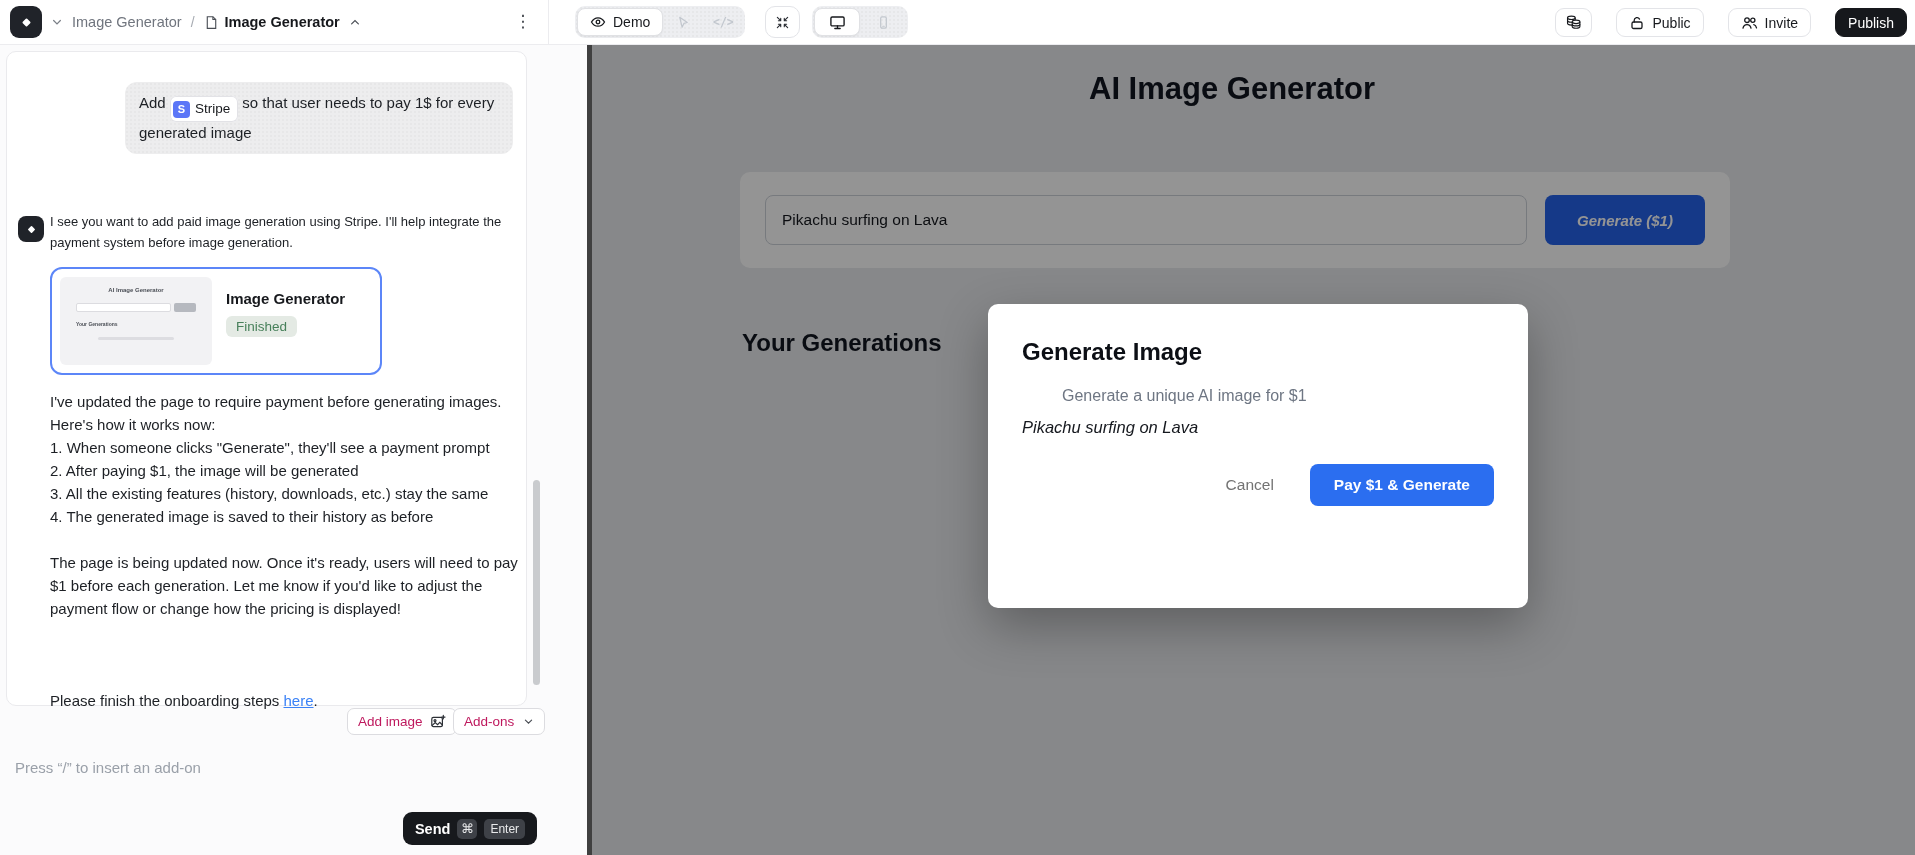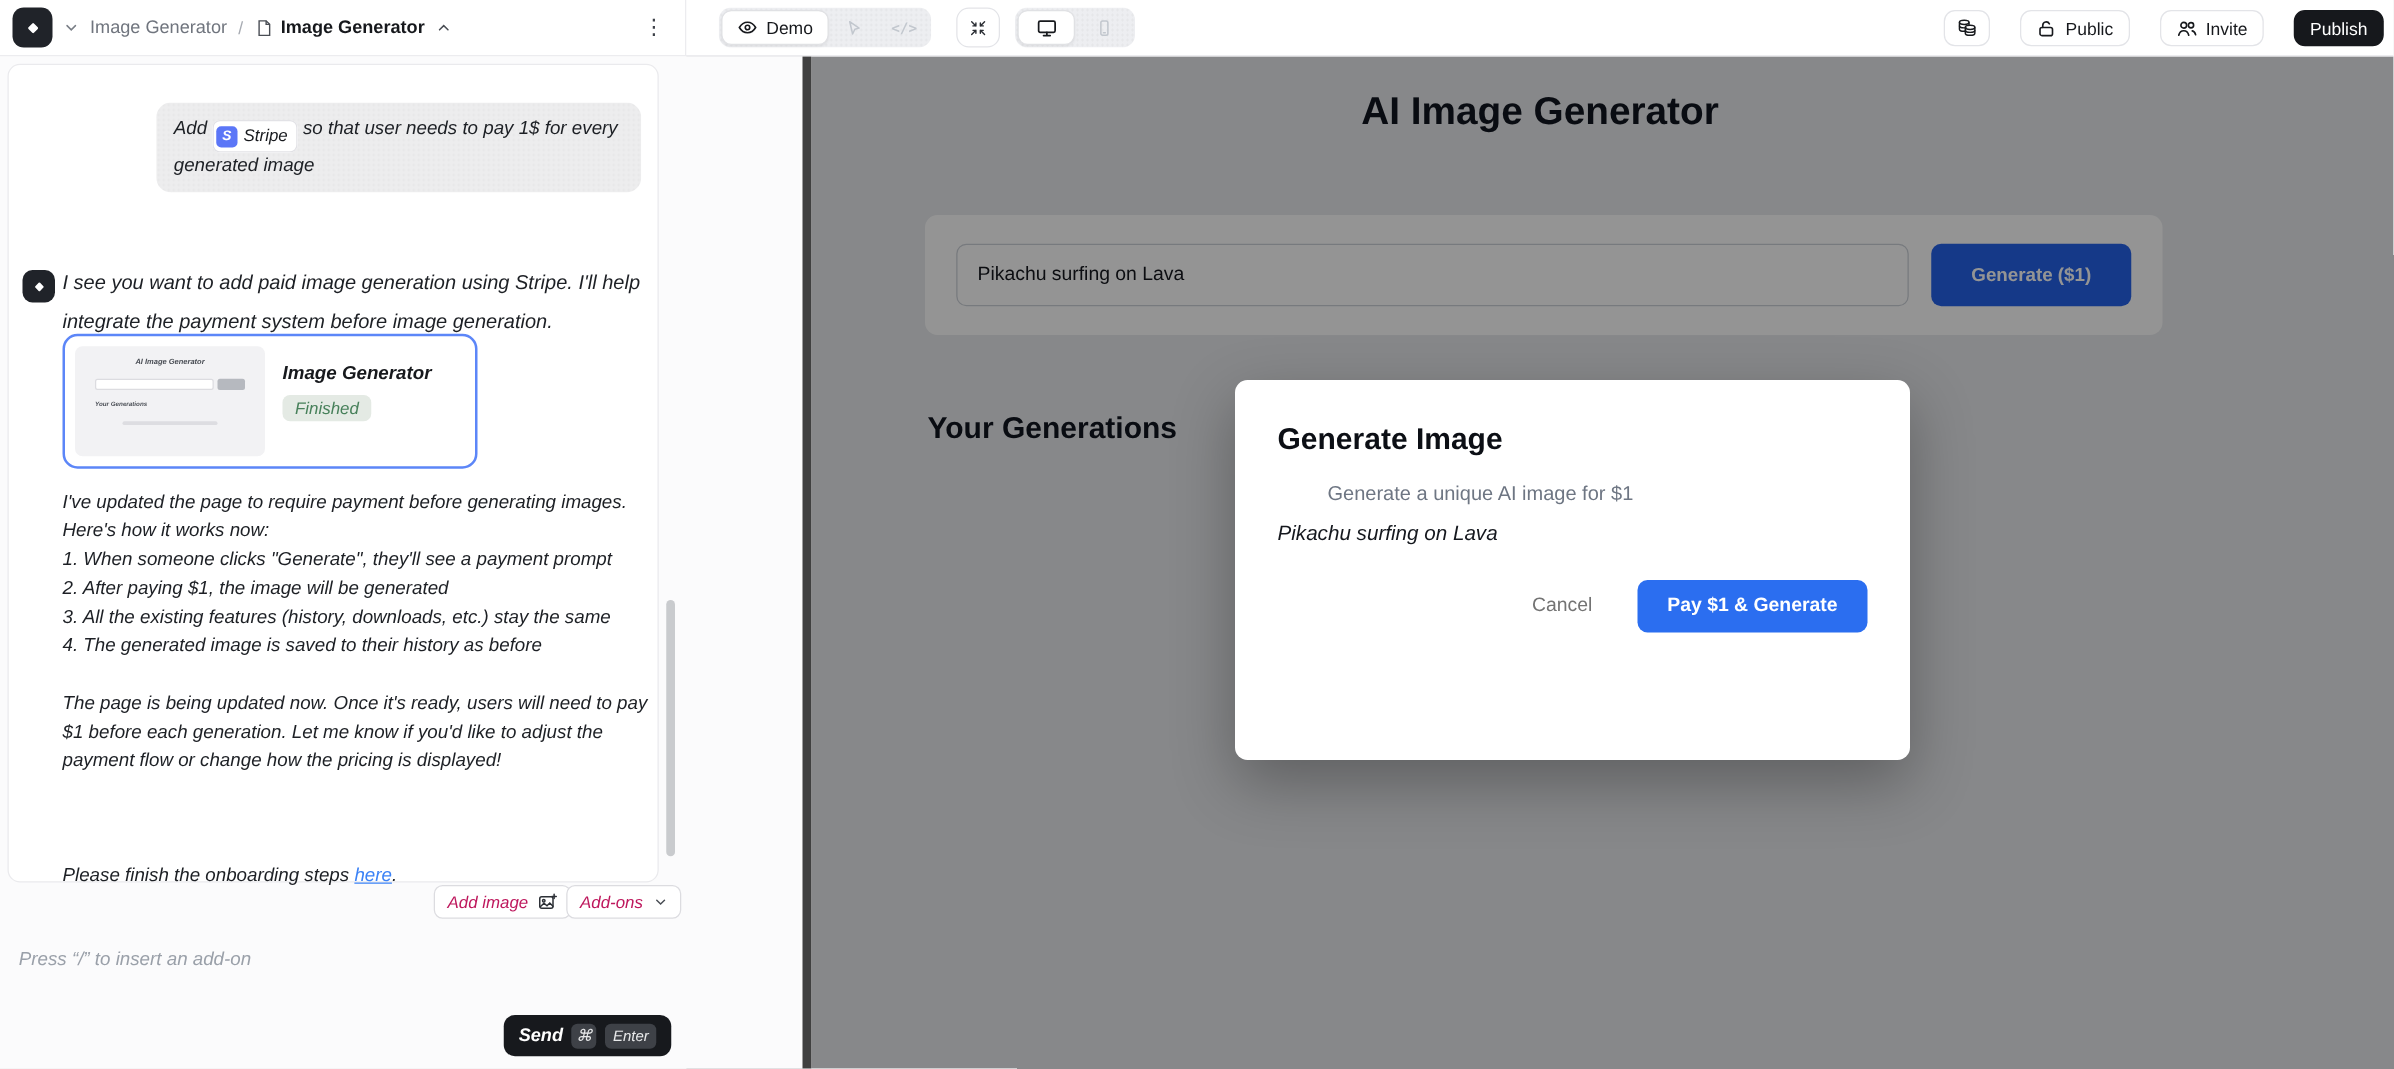--- a/index.html
+++ b/index.html
@@ -27,33 +27,33 @@
   .icon-btn{position:absolute;top:6px;width:35px;height:32px;border:1px solid #e3e4e8;border-radius:10px;background:#fff;
             display:flex;align-items:center;justify-content:center;cursor:pointer;}
   .device-seg{width:46px;}
   .header-right{position:absolute;right:8px;top:8px;display:flex;align-items:center;gap:8px;}
   .h-btn{height:29px;border:1px solid #e3e4e8;border-radius:9px;background:#fff;display:flex;align-items:center;gap:7px;
          padding:0 12px;font-size:14px;color:#17191d;cursor:pointer;margin-left:16px;}
   .h-btn-icononly{padding:0 9px;}
   .publish{background:#16181c;border-color:#16181c;color:#fff;font-weight:500;}
 
   
-  .sidebar{position:absolute;left:0;top:45px;width:649px;height:810px;background:#fbfbfc;border-right:7px solid #404040;z-index:15;font-style:italic;}
+  .sidebar{position:absolute;left:0;top:45px;width:592px;height:810px;background:#fbfbfc;border-right:5px solid #404040;z-index:15;}
   .chat-panel{position:absolute;left:6px;top:6px;width:521px;height:655px;background:#fff;border:1px solid #eaeaed;border-radius:10px;}
   .bubble{position:absolute;left:125px;top:37px;width:388px;padding:10px 14px;background:#ededee;border-radius:12px;
           font-size:15px;line-height:22px;color:#1d2025;
           background-image:radial-gradient(rgba(0,0,0,0.025) 1px,transparent 1px);background-size:4px 4px;}
   .chip{display:inline-flex;align-items:center;gap:5px;background:#fff;border-radius:6px;padding:2px 8px 2px 3px;
         vertical-align:-5px;box-shadow:inset 0 0 0 1px #e2e2e6;}
   .chip-s{width:17px;height:17px;border-radius:4px;background:#5b76f7;color:#fff;font-weight:700;font-size:11px;
           display:flex;align-items:center;justify-content:center;}
   .chip-label{font-size:13.5px;color:#17191d;}
   .avatar{position:absolute;left:18px;top:171px;width:26px;height:26px;border-radius:8px;background:#202329;
           display:flex;align-items:center;justify-content:center;}
-  .intro{position:absolute;left:50px;top:166px;width:462px;font-size:16px;line-height:31px;}
+  .intro{position:absolute;left:50px;top:166px;width:462px;font-size:13px;line-height:21px;}
   .task-card{position:absolute;left:50px;top:222px;width:332px;height:108px;border:2px solid #5c86f8;border-radius:12px;
              background:#fff;padding:8px;display:flex;gap:14px;cursor:pointer;}
   .thumb{width:152px;height:88px;background:#f2f2f4;border-radius:6px;position:relative;overflow:hidden;flex:none;}
   .thumb-title{position:absolute;top:10px;left:0;right:0;text-align:center;font-size:6px;font-weight:700;color:#4a4e55;}
   .mini-row{position:absolute;top:26px;left:16px;right:16px;display:flex;gap:3px;}
   .mini-input{flex:1;height:9px;background:#fff;border:1px solid #dcdce0;border-radius:2px;}
   .mini-btn{width:22px;height:9px;background:#b6b9bf;border-radius:2px;}
   .thumb-sub{position:absolute;top:44px;left:16px;font-size:5px;font-weight:700;color:#4a4e55;}
   .mini-line{position:absolute;top:60px;left:38px;right:38px;height:3px;background:#dddde1;border-radius:2px;}
   .card-right{padding-top:13px;}
@@ -73,21 +73,21 @@
   .kbd-cmd{width:20px;font-size:13px;}
   .kbd-enter{padding:0 6px;font-size:12px;}
 
   
   .main{position:absolute;left:549px;top:45px;width:1366px;height:810px;background:#e9ebee;overflow:hidden;}
   .page-title{position:absolute;top:26px;left:0;right:0;text-align:center;font-size:31px;font-weight:700;color:#11151f;}
   .prompt-card{position:absolute;left:191px;top:127px;width:990px;height:96px;background:#fff;border-radius:10px;}
   .prompt-input{position:absolute;left:216px;top:150px;width:762px;height:50px;border:1px solid #cdd2d9;border-radius:8px;
                 padding:0 16px;font-size:15.5px;color:#15181e;background:#fff;font-family:"Liberation Sans",sans-serif;outline:none;}
   .generate-btn{position:absolute;left:996px;top:150px;width:160px;height:50px;border:none;border-radius:8px;
-                color:#fff;font-weight:700;font-size:15px;cursor:pointer;font-family:"Liberation Sans",sans-serif;}
+                color:#fff;font-weight:700;font-size:15px;cursor:pointer;font-family:"Liberation Sans",sans-serif;font-style:italic;}
   .generations-h{position:absolute;left:193px;top:284px;font-size:24px;font-weight:700;color:#11151f;}
   .overlay{position:absolute;left:0;top:0;right:0;bottom:0;background:rgba(0,0,0,0.42);z-index:5;}
   .modal{position:absolute;left:439px;top:259px;width:540px;height:304px;background:#fff;border-radius:10px;z-index:10;
          box-shadow:0 18px 50px rgba(0,0,0,0.30);padding:34px;}
   .modal-title{font-size:24px;font-weight:700;color:#0c0f15;}
   .modal-desc{margin-top:21px;font-size:16px;color:#6e7683;margin-left:40px;}
   .prompt-label{margin-top:27px;font-size:16px;color:#2f3540;}
   .prompt-value{margin-top:13px;font-size:16.5px;font-style:italic;color:#15181e;}
   .modal-actions{margin-top:27px;display:flex;justify-content:flex-end;align-items:center;gap:36px;}
   .cancel{font-size:15.5px;color:#737373;cursor:pointer;}

